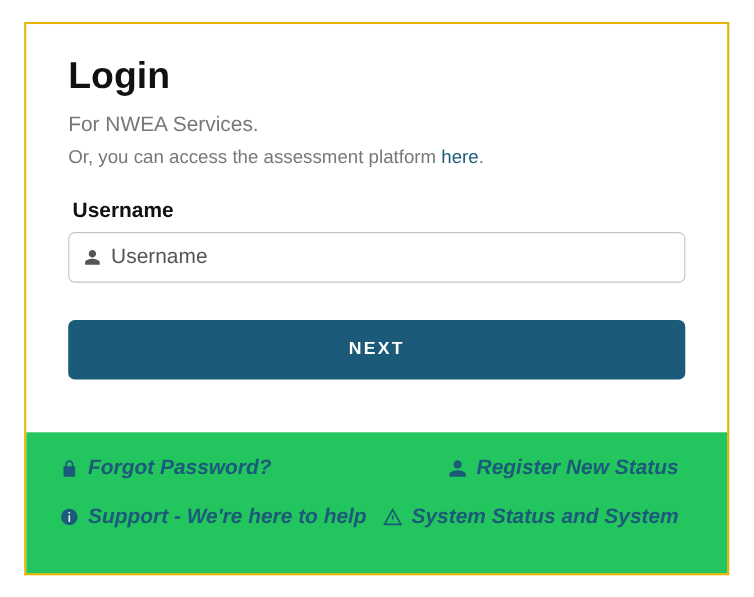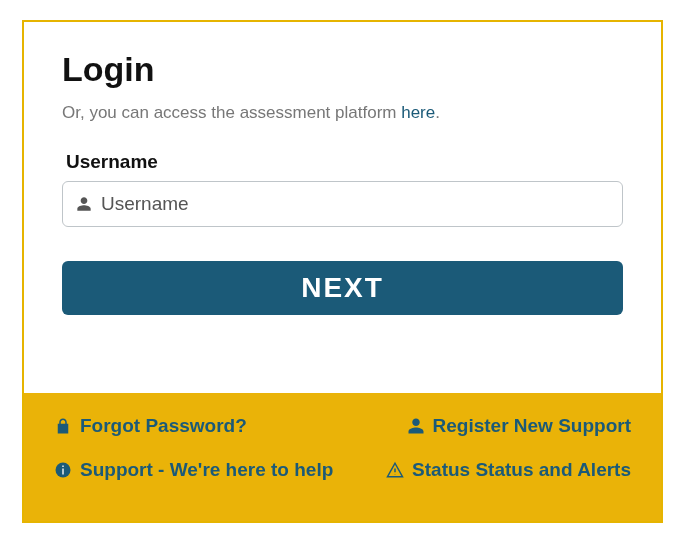--- a/index.html
+++ b/index.html
@@ -72,28 +72,29 @@
     color: #333;
   }
   .text-input::placeholder { color: #555; }
   .next-btn {
     width: 100%;
     height: 54px;
     background: #1b5a78;
     color: #fff;
     border: none;
     border-radius: 6px;
-    font-size: 28px;
+    font-size: 16px;
     font-weight: 700;
     letter-spacing: 2px;
     cursor: pointer;
   }
   .bottom {
-    background: #eab308;
-    padding: 22px 30px 26px 30px;
+    background: #22c55e;
+    padding: 22px 44px 26px 30px;
+    font-style: italic;
   }
   .row {
     display: flex;
     justify-content: space-between;
     margin-bottom: 22px;
   }
   .row:last-child { margin-bottom: 14px; }
   .blink {
     display: flex;
     align-items: center;
@@ -114,20 +115,21 @@
     stroke: #1b5a78;
     stroke-width: 2;
   }
 </style>
 </head>
 <body>
 
 <div class="panel">
   <div class="top">
     <h1 class="title">Login</h1>
+    <p class="subtitle">For NWEA Services.</p>
     <p class="subtitle2">
       <span>Or, you can access the assessment platform </span><a class="link">here</a><span>.</span>
     </p>
 
     <div class="field-label">Username</div>
     <div class="input-wrap">
       <svg viewBox="0 0 24 24">
           <path d="M12 12c2.7 0 5-2.3 5-5s-2.3-5-5-5-5 2.3-5 5 2.3 5 5 5zm0 2c-3.3 0-10 1.7-10 5v3h20v-3c0-3.3-6.7-5-10-5z"></path>
         </svg>
       <input type="text" class="text-input" placeholder="Username" style="">
@@ -141,35 +143,35 @@
       <a class="blink">
         <svg viewBox="0 0 24 24">
             <path d="M17 9V7c0-2.8-2.2-5-5-5S7 4.2 7 7v2H5v13h14V9h-2zM9 7c0-1.7 1.3-3 3-3s3 1.3 3 3v2H9V7z"></path>
           </svg>
         <span>Forgot Password?</span>
       </a>
       <a class="blink">
         <svg viewBox="0 0 24 24">
             <path d="M12 12c2.7 0 5-2.3 5-5s-2.3-5-5-5-5 2.3-5 5 2.3 5 5 5zm0 2c-3.3 0-10 1.7-10 5v3h20v-3c0-3.3-6.7-5-10-5z"></path>
           </svg>
-        <span>Register New Support</span>
+        <span>Register New Status</span>
       </a>
     </div>
     <div class="row">
       <a class="blink">
         <svg viewBox="0 0 24 24">
             <circle cx="12" cy="12" r="10"></circle>
             <rect x="11" y="10" width="2" height="8" fill="#eceeef"></rect>
             <rect x="11" y="6" width="2" height="2" fill="#eceeef"></rect>
           </svg>
         <span>Support - We're here to help</span>
       </a>
       <a class="blink">
         <svg class="stroke-icon" viewBox="0 0 24 24">
             <path d="M12 3 L22 21 L2 21 Z"></path>
             <line x1="12" y1="10" x2="12" y2="15"></line>
             <line x1="12" y1="17.5" x2="12" y2="18"></line>
           </svg>
-        <span>Status Status and Alerts</span>
+        <span>System Status and System</span>
       </a>
     </div>
   </div>
 </div>
 
 </body></html>

